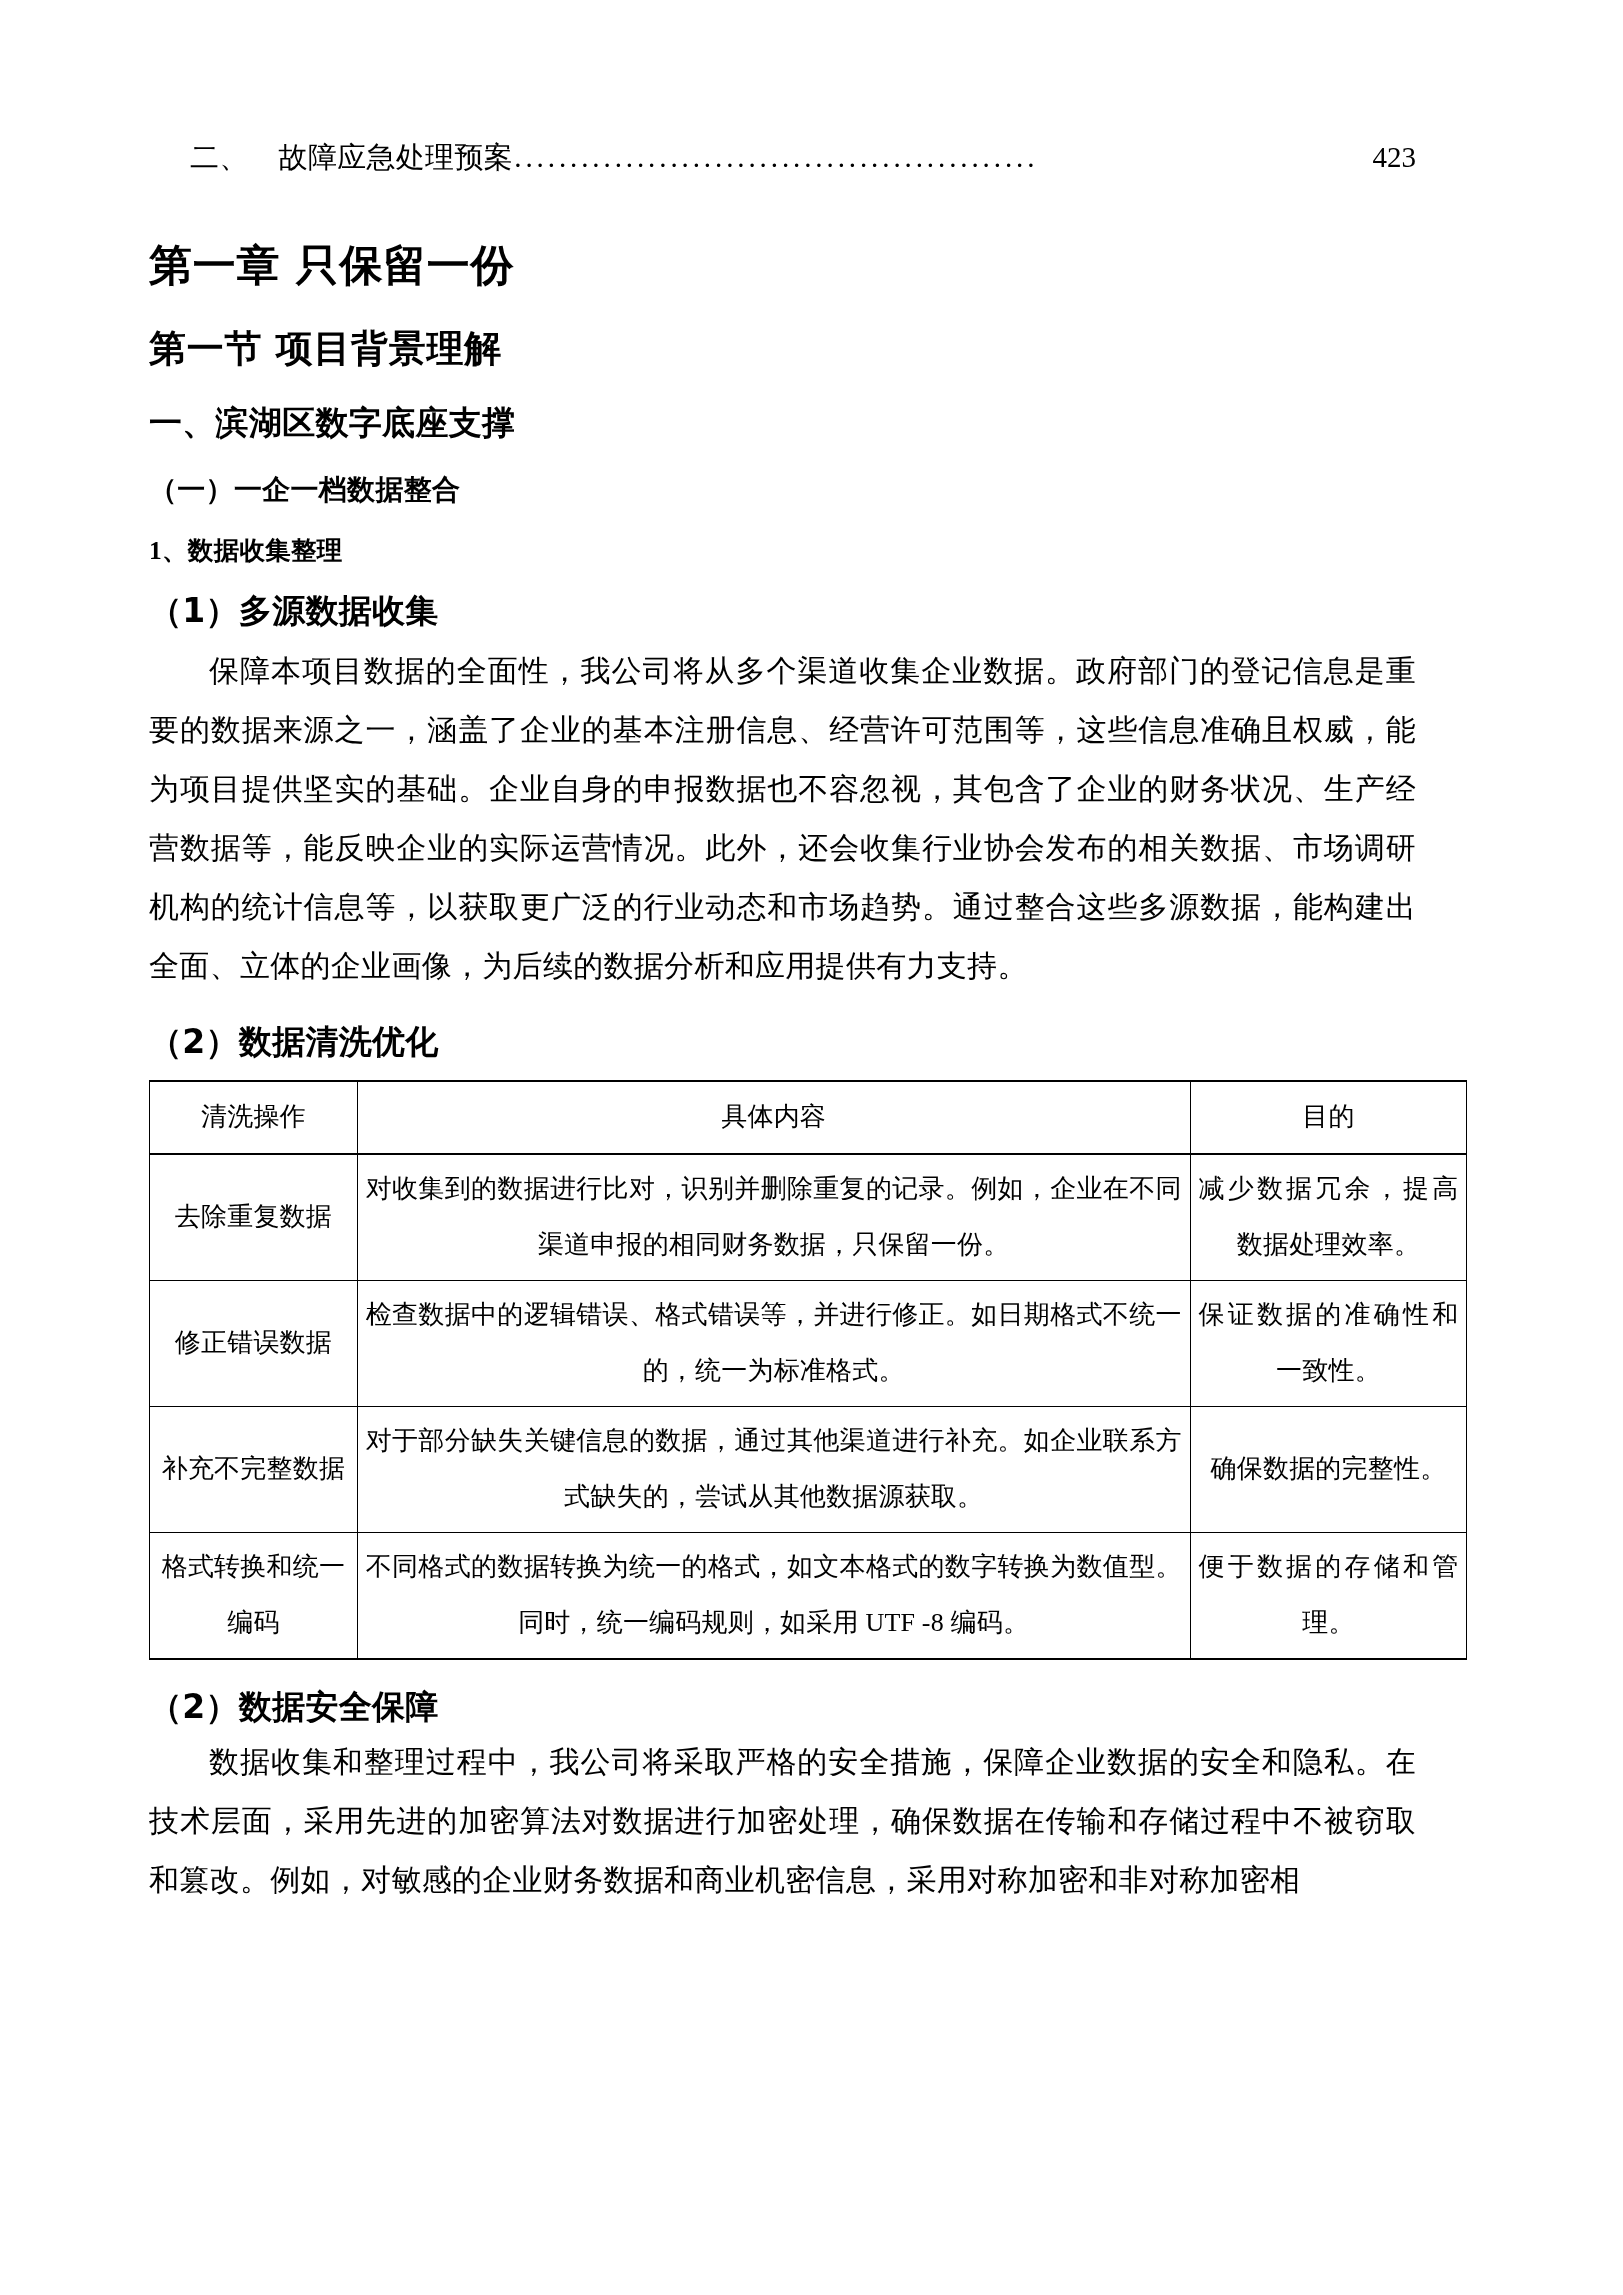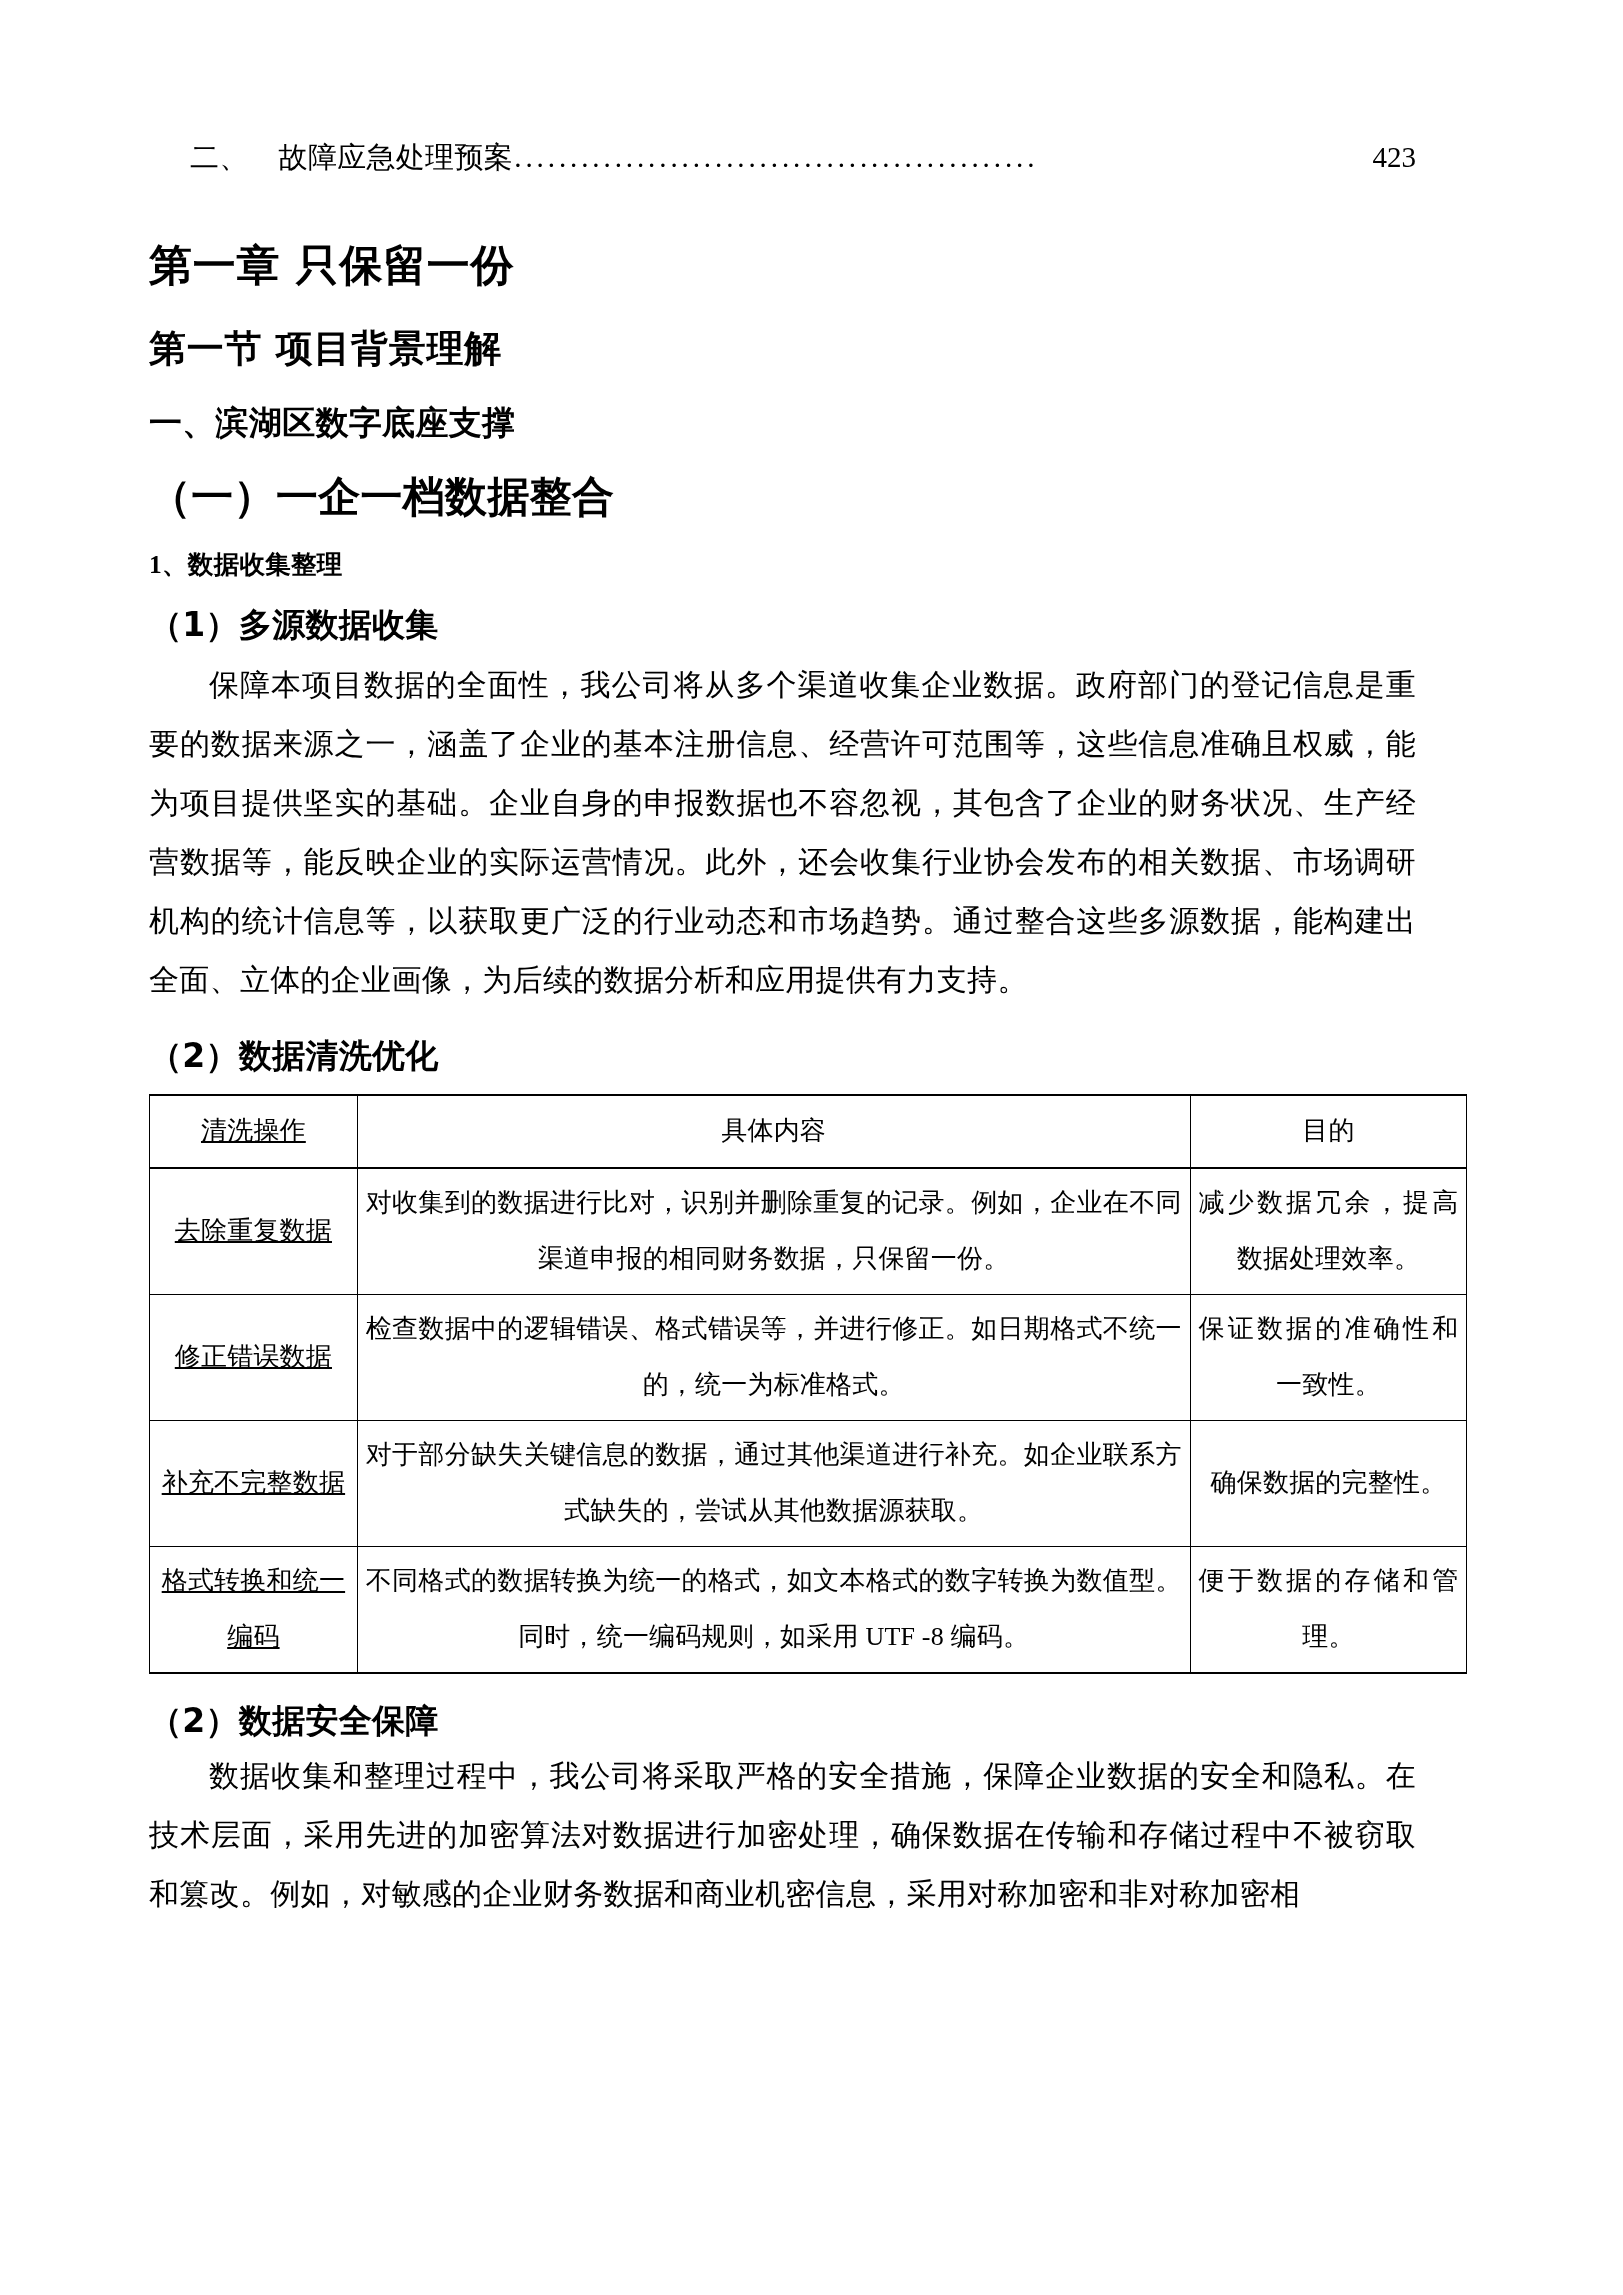--- a/index.html
+++ b/index.html
@@ -76,21 +76,21 @@
     font-weight: bold;
     font-size: 33px;
     line-height: 1.0;
     margin: 0;
     padding-top: 39px;
     letter-spacing: 0.3px;
   }
   h4.h-level2 {
     font-family: "DejaVu Sans", "Liberation Sans", sans-serif;
     font-weight: bold;
-    font-size: 42px;
+    font-size: 28px;
     line-height: 1.0;
     margin: 0;
     padding-top: 37px;
     letter-spacing: 0.3px;
   }
   h5.h-level3 {
     font-family: Liberation Serif, serif;
     font-weight: bold;
     font-size: 25.5px;
     line-height: 1.0;
@@ -141,21 +141,21 @@
   table.clean-table thead th {
     border-top: 2.6px solid #000000;
     border-bottom: 2.6px solid #000000;
     text-align: center;
     height: 63px;
     padding: 3.9px 7.9px;
   }
   table.clean-table tbody tr:last-child td {
     border-bottom: 2.6px solid #000000;
   }
-  .col-op   { width: 191px; text-align: center; text-decoration: underline; }
+  .col-op   { width: 191px; text-align: center; }
   .col-desc { width: 816px; text-align: center; }
   .col-aim  { width: 260px; text-align: center; }
   td.cell-desc {
     text-align: justify;
     text-justify: inter-ideograph;
     text-align-last: center;
   }
   td.cell-aim {
     text-align: justify;
     text-justify: inter-ideograph;

